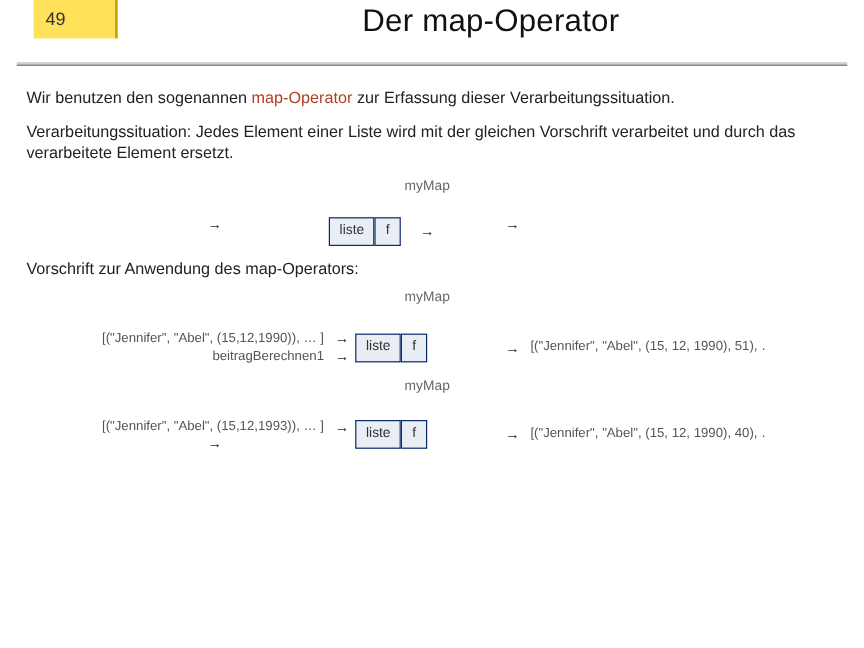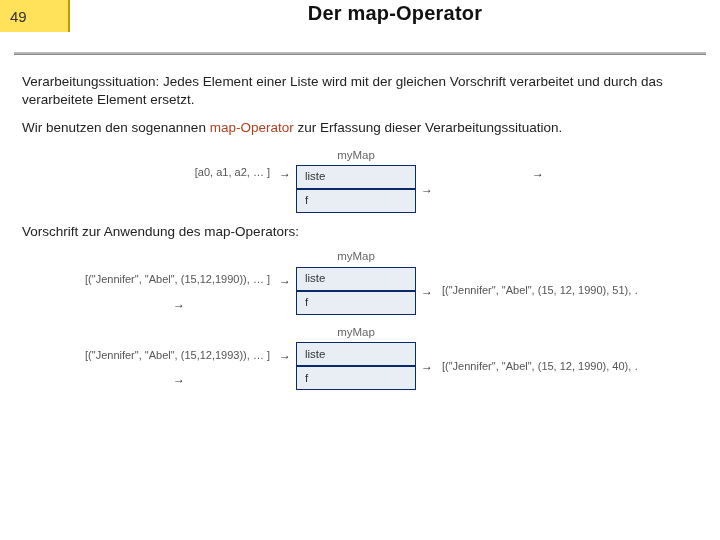--- a/index.html
+++ b/index.html
@@ -1,63 +1,62 @@
 <!DOCTYPE html>
 <html><head>
 <meta charset="utf-8">
 <style>
   * { box-sizing: border-box; margin: 0; padding: 0; }
   html, body { width: 720px; height: 540px; background: #fff; font-family: Arial, Helvetica, sans-serif; color: #222; }
   .slide { width: 720px; height: 540px; background: #fff; position: relative; }
-  .topbar { display: flex; align-items: flex-start; height: 48px; }
+  .topbar { display: flex; align-items: flex-start; height: 48px; padding-left: 28px; }
   .slidenum-box { width: 70px; height: 32px; background: #ffe15a; display: flex; align-items: center; padding-left: 10px; font-size: 15px; color: #333; border-right: 2px solid #bf9f00; }
-  .title { flex: 1; text-align: center; font-size: 20px; font-weight: 700; color: #111; padding-top: 2px; letter-spacing: 0.2px; }
+  .title { flex: 1; text-align: center; font-size: 26px; font-weight: 400; color: #111; padding-top: 2px; letter-spacing: 0.2px; }
   .deck-line { margin: 4px 14px 0 14px; height: 3px; background: linear-gradient(#c9c9c9,#9a9a9a); border-top: 1px solid #bdbdbd; border-bottom: 1px solid #8a8a8a; }
   .body { padding: 18px 20px 0 22px; font-size: 13.5px; line-height: 1.35; }
   .para { margin-bottom: 10px; }
   .red { color: #b04020; }
   .diagram-zone { margin: 8px 0 10px 0; display: flex; flex-direction: column; align-items: center; }
   .dg { display: grid; grid-template-columns: 190px 22px 120px 22px 200px; align-items: center; row-gap: 0; }
-  .dg-title { grid-column: 3; text-align: center; font-size: 11.5px; color: #666; padding-bottom: 2px; }
+  .dg-title { grid-column: 3; text-align: center; font-size: 11.5px; color: #666; padding-bottom: 18px; }
   .dg-left { text-align: right; font-size: 11px; color: #555; padding-right: 4px; white-space: nowrap; overflow: hidden; text-overflow: clip; }
   .dg-right { text-align: left; font-size: 11px; color: #555; padding-left: 4px; white-space: nowrap; overflow: hidden; text-overflow: clip; }
   .arrow { font-size: 12px; color: #2a2a2a; text-align: center; line-height: 1; }
   .block { border: 1.5px solid #0a2a6a; background: #e9eef5; height: 24px; display: flex; align-items: center; padding: 0 8px; font-size: 11.5px; color: #333; }
   .block-top { border-bottom: 0.75px solid #0a2a6a; }
   .block-bot { border-top: 0.75px solid #0a2a6a; }
-  .stack2 { display: flex; flex-direction: column; }
+  .stack2 { display: flex; flex-direction: row; }
   .subhead { margin: 6px 0 6px 0; }
 </style>
 </head>
 <body>
 
 <div class="slide">
   <div class="topbar">
     <div class="slidenum-box">
       <span>49</span>
     </div>
     <div class="title">Der map-Operator</div>
   </div>
   <div class="deck-line"></div>
 
   <div class="body">
-    <p class="para">Verarbeitungssituation: Jedes Element einer Liste wird mit der gleichen Vorschrift verarbeitet und durch das verarbeitete Element ersetzt.</p>
     <p class="para">
       <span>Wir benutzen den sogenannen </span><span class="red">map-Operator</span><span> zur Erfassung dieser Verarbeitungssituation.</span>
     </p>
+    <p class="para">Verarbeitungssituation: Jedes Element einer Liste wird mit der gleichen Vorschrift verarbeitet und durch das verarbeitete Element ersetzt.</p>
 
     <div class="diagram-zone">
       <div class="dg">
         <div></div>
           <div></div>
         <div class="dg-title">myMap</div>
         <div></div>
           <div></div>
 
-        <div class="dg-left">[a0, a1, a2, … ]</div>
         <div class="arrow">→</div>
         <div class="stack2" style="grid-row: span 2;">
           <div class="block block-top">liste</div>
           <div class="block block-bot">f</div>
         </div>
         <div class="arrow" style="grid-row: span 2;">→</div>
 
         <div class="arrow">→</div>
       </div>
     </div>
@@ -74,20 +73,21 @@
 
         <div class="dg-left">[("Jennifer", "Abel", (15,12,1990)), … ]</div>
         <div class="arrow">→</div>
         <div class="stack2" style="grid-row: span 2;">
           <div class="block block-top">liste</div>
           <div class="block block-bot">f</div>
         </div>
         <div class="arrow" style="grid-row: span 2;">→</div>
         <div class="dg-right" style="grid-row: span 2;">[("Jennifer", "Abel", (15, 12, 1990), 51), …]</div>
 
+        <div class="dg-left">beitragBerechnen1</div>
         <div class="arrow">→</div>
       </div>
     </div>
 
     <div class="diagram-zone">
       <div class="dg">
         <div></div>
           <div></div>
         <div class="dg-title">myMap</div>
         <div></div>

